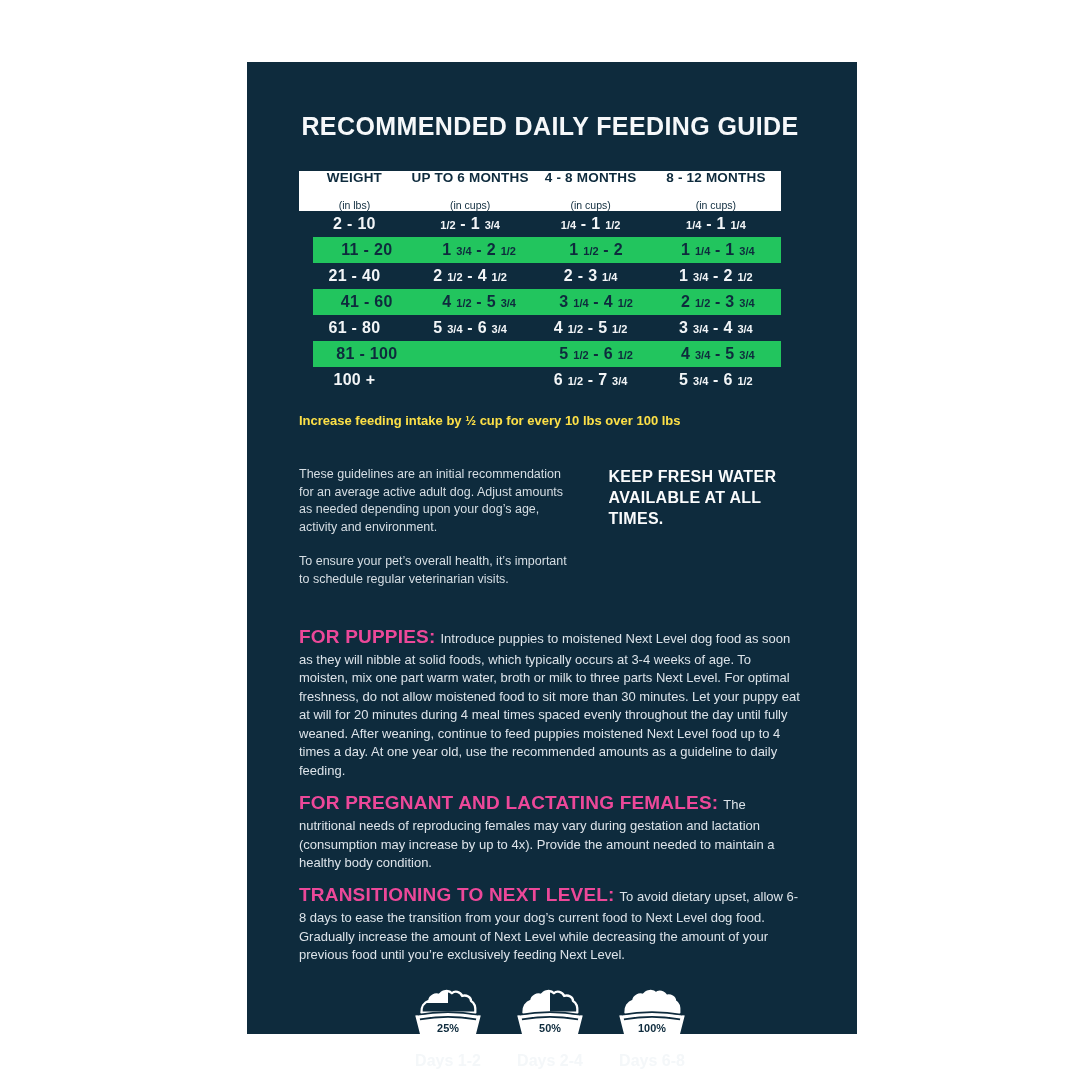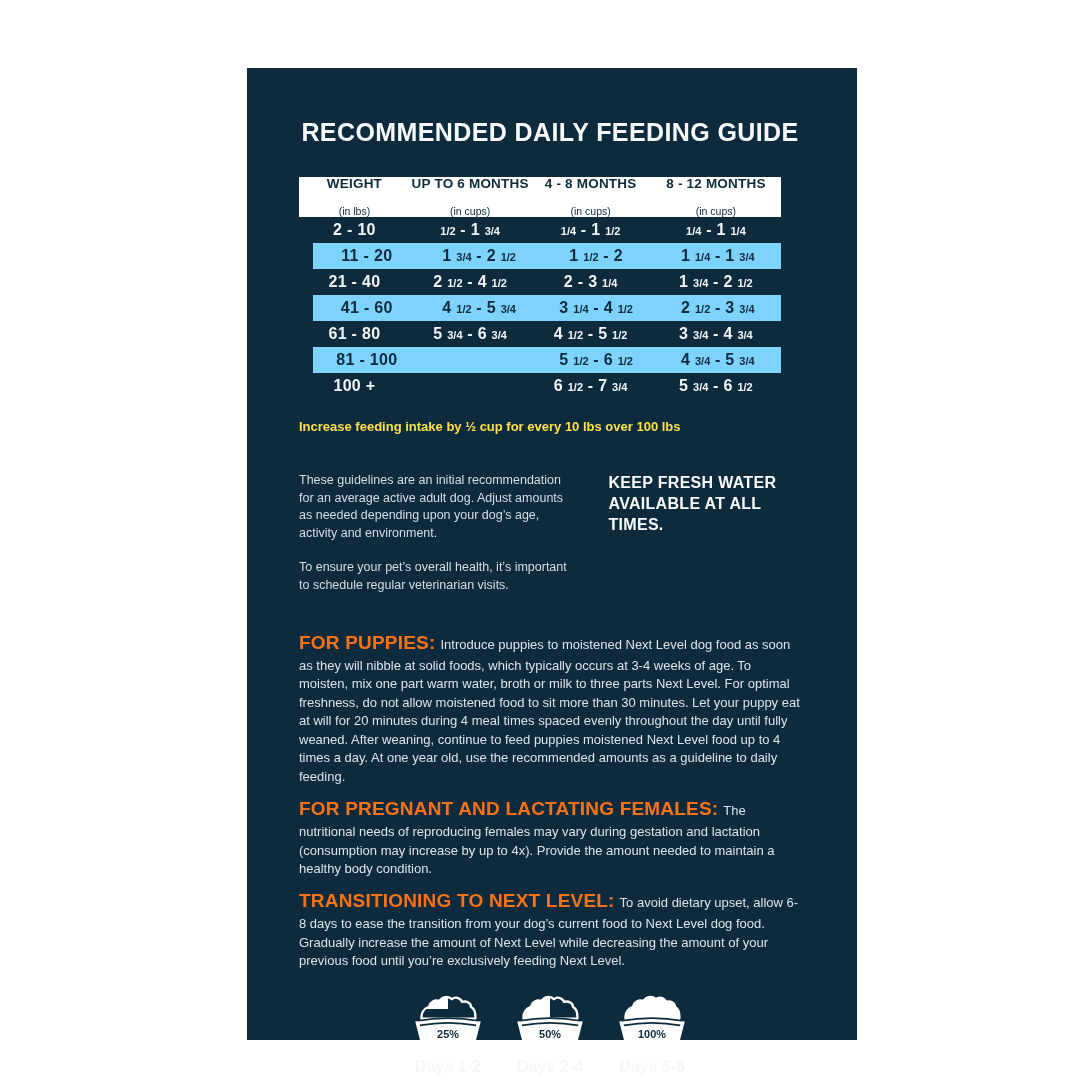--- a/index.html
+++ b/index.html
@@ -1,21 +1,21 @@
 <!DOCTYPE html>
 <html><head>
 <meta charset="utf-8">
 <style>
   html,body { margin:0; padding:0; background:#ffffff; }
   .canvas {
     position:relative; width:1080px; height:1080px; background:#ffffff;
     font-family:"Liberation Sans", sans-serif; overflow:hidden;
   }
   .panel {
-    position:absolute; left:247px; top:68px; width:610px; height:972px;
+    position:absolute; left:247px; top:62px; width:610px; height:972px;
     background:#0E2B3D; color:#ffffff; box-sizing:border-box;
     padding:50px 56px 0 52px;
   }
   .title {
     margin:0; text-align:center; font-size:25px; font-weight:bold;
     letter-spacing:0.4px; color:#F6F8FA; white-space:nowrap;
   }
   
   .tbl { width:482px; margin-top:30px; }
   .thead {
@@ -23,36 +23,36 @@
     align-items:center; text-align:center;
   }
   .th { line-height:1.1; }
   .th-label { font-size:13.5px; font-weight:bold; letter-spacing:0.2px; }
   .th-sub { font-size:10.5px; margin-top:14px; }
   .tr {
     display:flex; height:26px; align-items:center; text-align:center;
     font-weight:bold; font-size:16px; letter-spacing:0.3px;
   }
   .row-dark { background:transparent; color:#F2F5F7; }
-  .row-white { background:#7dd3fc; color:#0E2B3D;margin-left:14px; }
+  .row-white { background:#22c55e; color:#0E2B3D;margin-left:14px; }
   .c1 { width:23%; } .c2 { width:25%; } .c3 { width:25%; } .c4 { width:27%; }
   .fr { font-size:11px; letter-spacing:0; }
   
   .note { margin:20px 0 0; font-size:13px; color:#fde047;font-weight:bold; }
   .two-col { display:flex; margin-top:38px; }
   .gleft { width:276px; font-size:12.5px; line-height:1.4; color:#D6DEE4; }
   .gleft p { margin:0; }
   .gleft p + p { margin-top:17px; }
   .water {
     margin-left:37px; width:195px; font-size:16px; font-weight:bold;
     line-height:1.32; letter-spacing:0.3px; color:#FAFBFC;
   }
   .sections { margin-top:36px; }
   .sec { margin:0 0 10px; font-size:13px; line-height:1.42; color:#DCE3E9; }
-  .sec-h { font-size:19px; font-weight:bold; color:#f97316; letter-spacing:0.2px; margin-right:5px; }
+  .sec-h { font-size:19px; font-weight:bold; color:#ec4899; letter-spacing:0.2px; margin-right:5px; }
   
   .bowls { display:flex; justify-content:center; gap:24px; margin-top:22px; }
   .bowl { width:78px; text-align:center; }
   .bowl-svg { width:78px; height:54.6px; display:block; margin:0 auto; }
   .bowl-pct { font-family:"Liberation Sans", sans-serif; font-size:14px; font-weight:bold; }
   .bowl-label { margin-top:11px; font-size:16px; font-weight:bold; color:#F4F7F9; }
 </style>
 </head>
 <body>
 

